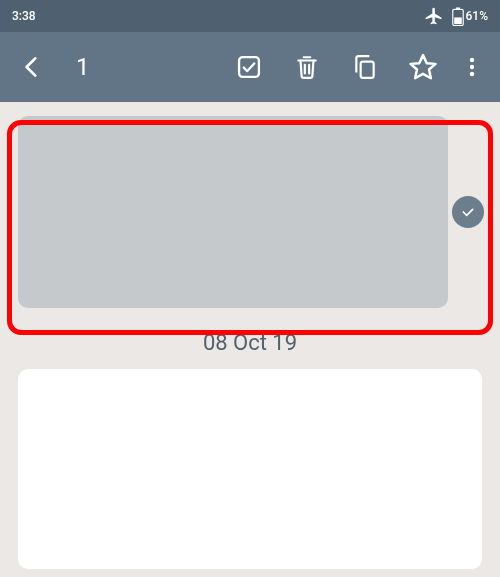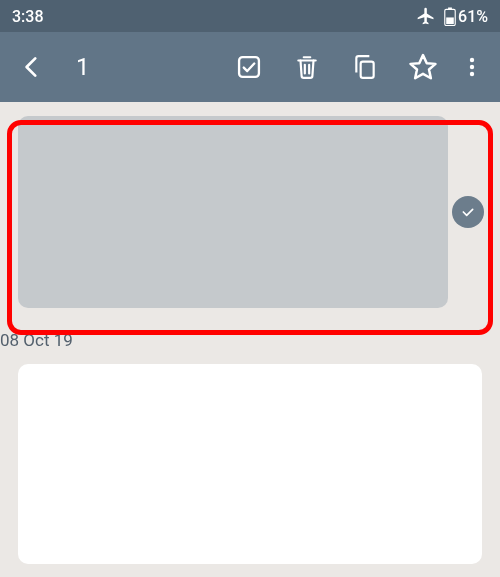--- a/index.html
+++ b/index.html
@@ -7,21 +7,21 @@
   body { background: #ebe8e5; }
 
   .status-bar {
     height: 32px;
     background: #4f6171;
     color: #fff;
     display: flex;
     align-items: center;
     justify-content: space-between;
     padding: 0 12px;
-    font-size: 16px;
+    font-size: 12px;
     font-weight: 500;
   }
   .status-right { display: flex; align-items: center; gap: 8px; }
 
   .app-bar {
     height: 70px;
     background: #617587;
     color: #fff;
     display: flex;
     align-items: center;
@@ -63,23 +63,23 @@
     right: -36px;
     top: 50%;
     transform: translateY(-50%);
     width: 32px; height: 32px;
     border-radius: 50%;
     background: #6c7d8c;
     display: flex; align-items: center; justify-content: center;
   }
 
   .date-sep {
-    text-align: left;
+    text-align: center;
     color: #53606d;
-    font-size: 17px;
+    font-size: 22px;
     margin: 22px 0 12px 0;
   }
 
   svg { display: block; }
 </style>
 </head>
 <body>
 
 <div class="status-bar">
   <span>3:38</span>

